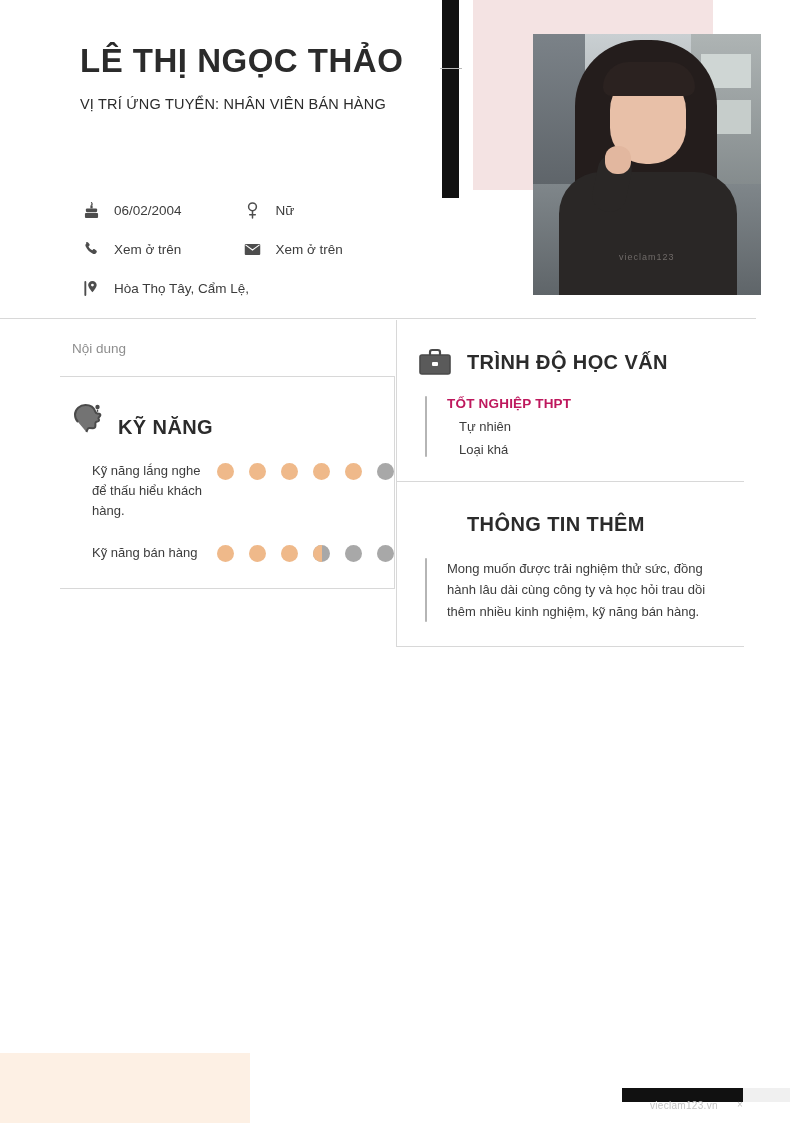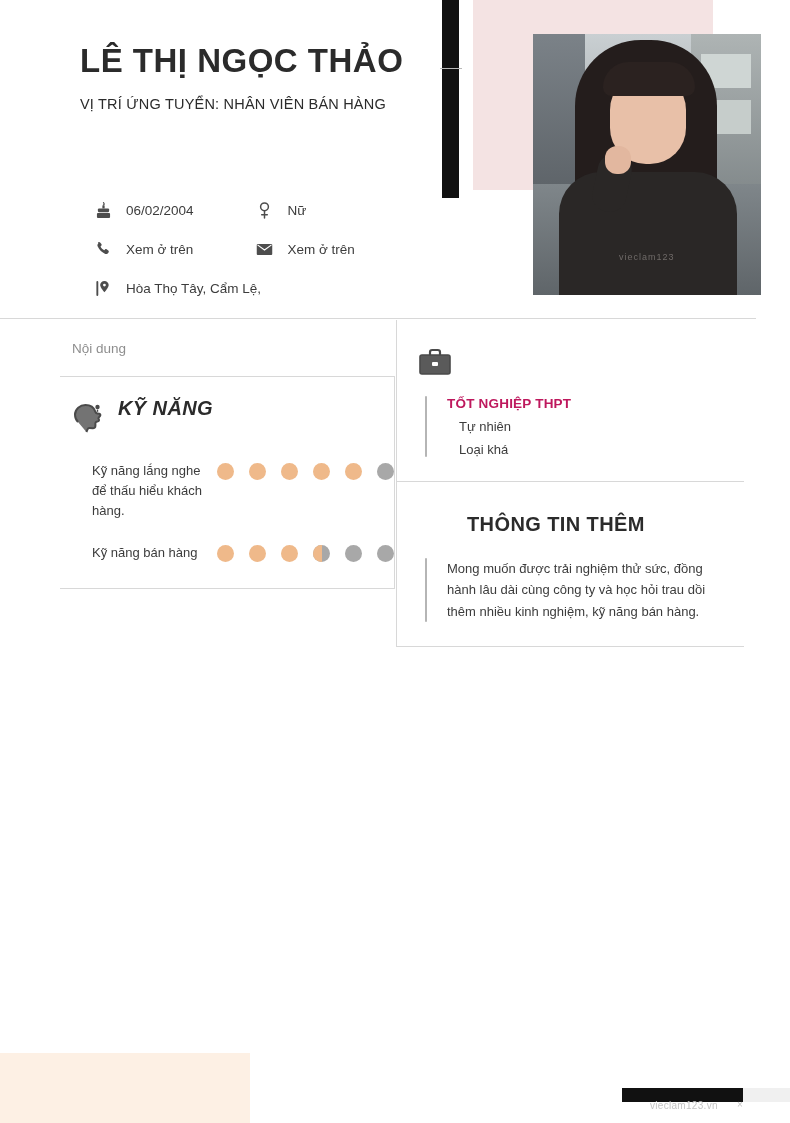--- a/index.html
+++ b/index.html
@@ -123,21 +123,21 @@
     background: #e2b79f;
     border-radius: 12px;
   }
   .photo .logo-txt {
     position: absolute; left: 86px; top: 218px;
     font-size: 9px; color: #6f6a68; letter-spacing: 1px;
   }
 
   .meta {
     position: absolute;
-    left: 92px;
+    left: 80px;
     top: 200px;
     width: 380px;
     text-align: right;
   }
   .meta-row {
     display: flex;
     align-items: center;
     margin-bottom: 19px;
   }
   .meta-item {
@@ -185,23 +185,22 @@
     font-size: 13.5px;
   }
   .skills-box {
     border-bottom: 1px solid #d8d8d8;
     border-right: 1px solid #d8d8d8;
     padding: 20px 0 24px 0;
     box-sizing: border-box;
   }
   .sec-head {
     display: flex;
-    align-items: flex-start;
+    align-items: flex-end;
     padding-left: 8px;
-    font-style: italic;
   }
   .sec-head .sec-ic {
     width: 42px;
     height: 42px;
     display: inline-flex;
     align-items: center;
     justify-content: center;
     color: #4a4a4a;
     margin-right: 8px;
   }
@@ -487,20 +486,21 @@
   <div class="r-section">
     <div class="r-head">
       <span class="sec-ic">
         <svg width="34" height="30" viewBox="0 0 34 30" fill="none">
           <rect x="2" y="8" width="30" height="19" rx="2" fill="#5a5a5a"></rect>
           <rect x="2" y="8" width="30" height="19" rx="2" stroke="#4a4a4a" stroke-width="1.6"></rect>
           <path d="M12 8V5.2C12 4 13 3 14.2 3h5.6C21 3 22 4 22 5.2V8" stroke="#4a4a4a" stroke-width="2.2" fill="none"></path>
           <rect x="14" y="15" width="6" height="4" rx="1" fill="#ffffff"></rect>
         </svg>
       </span>
+      <span class="sec-title">TRÌNH ĐỘ HỌC VẤN</span>
     </div>
     <div class="r-body">
       <div class="timeline"></div>
       <div>
         <div class="edu-title">TỐT NGHIỆP THPT</div>
         <div class="edu-line">Tự nhiên</div>
         <div class="edu-line">Loại khá</div>
       </div>
     </div>
   </div>

